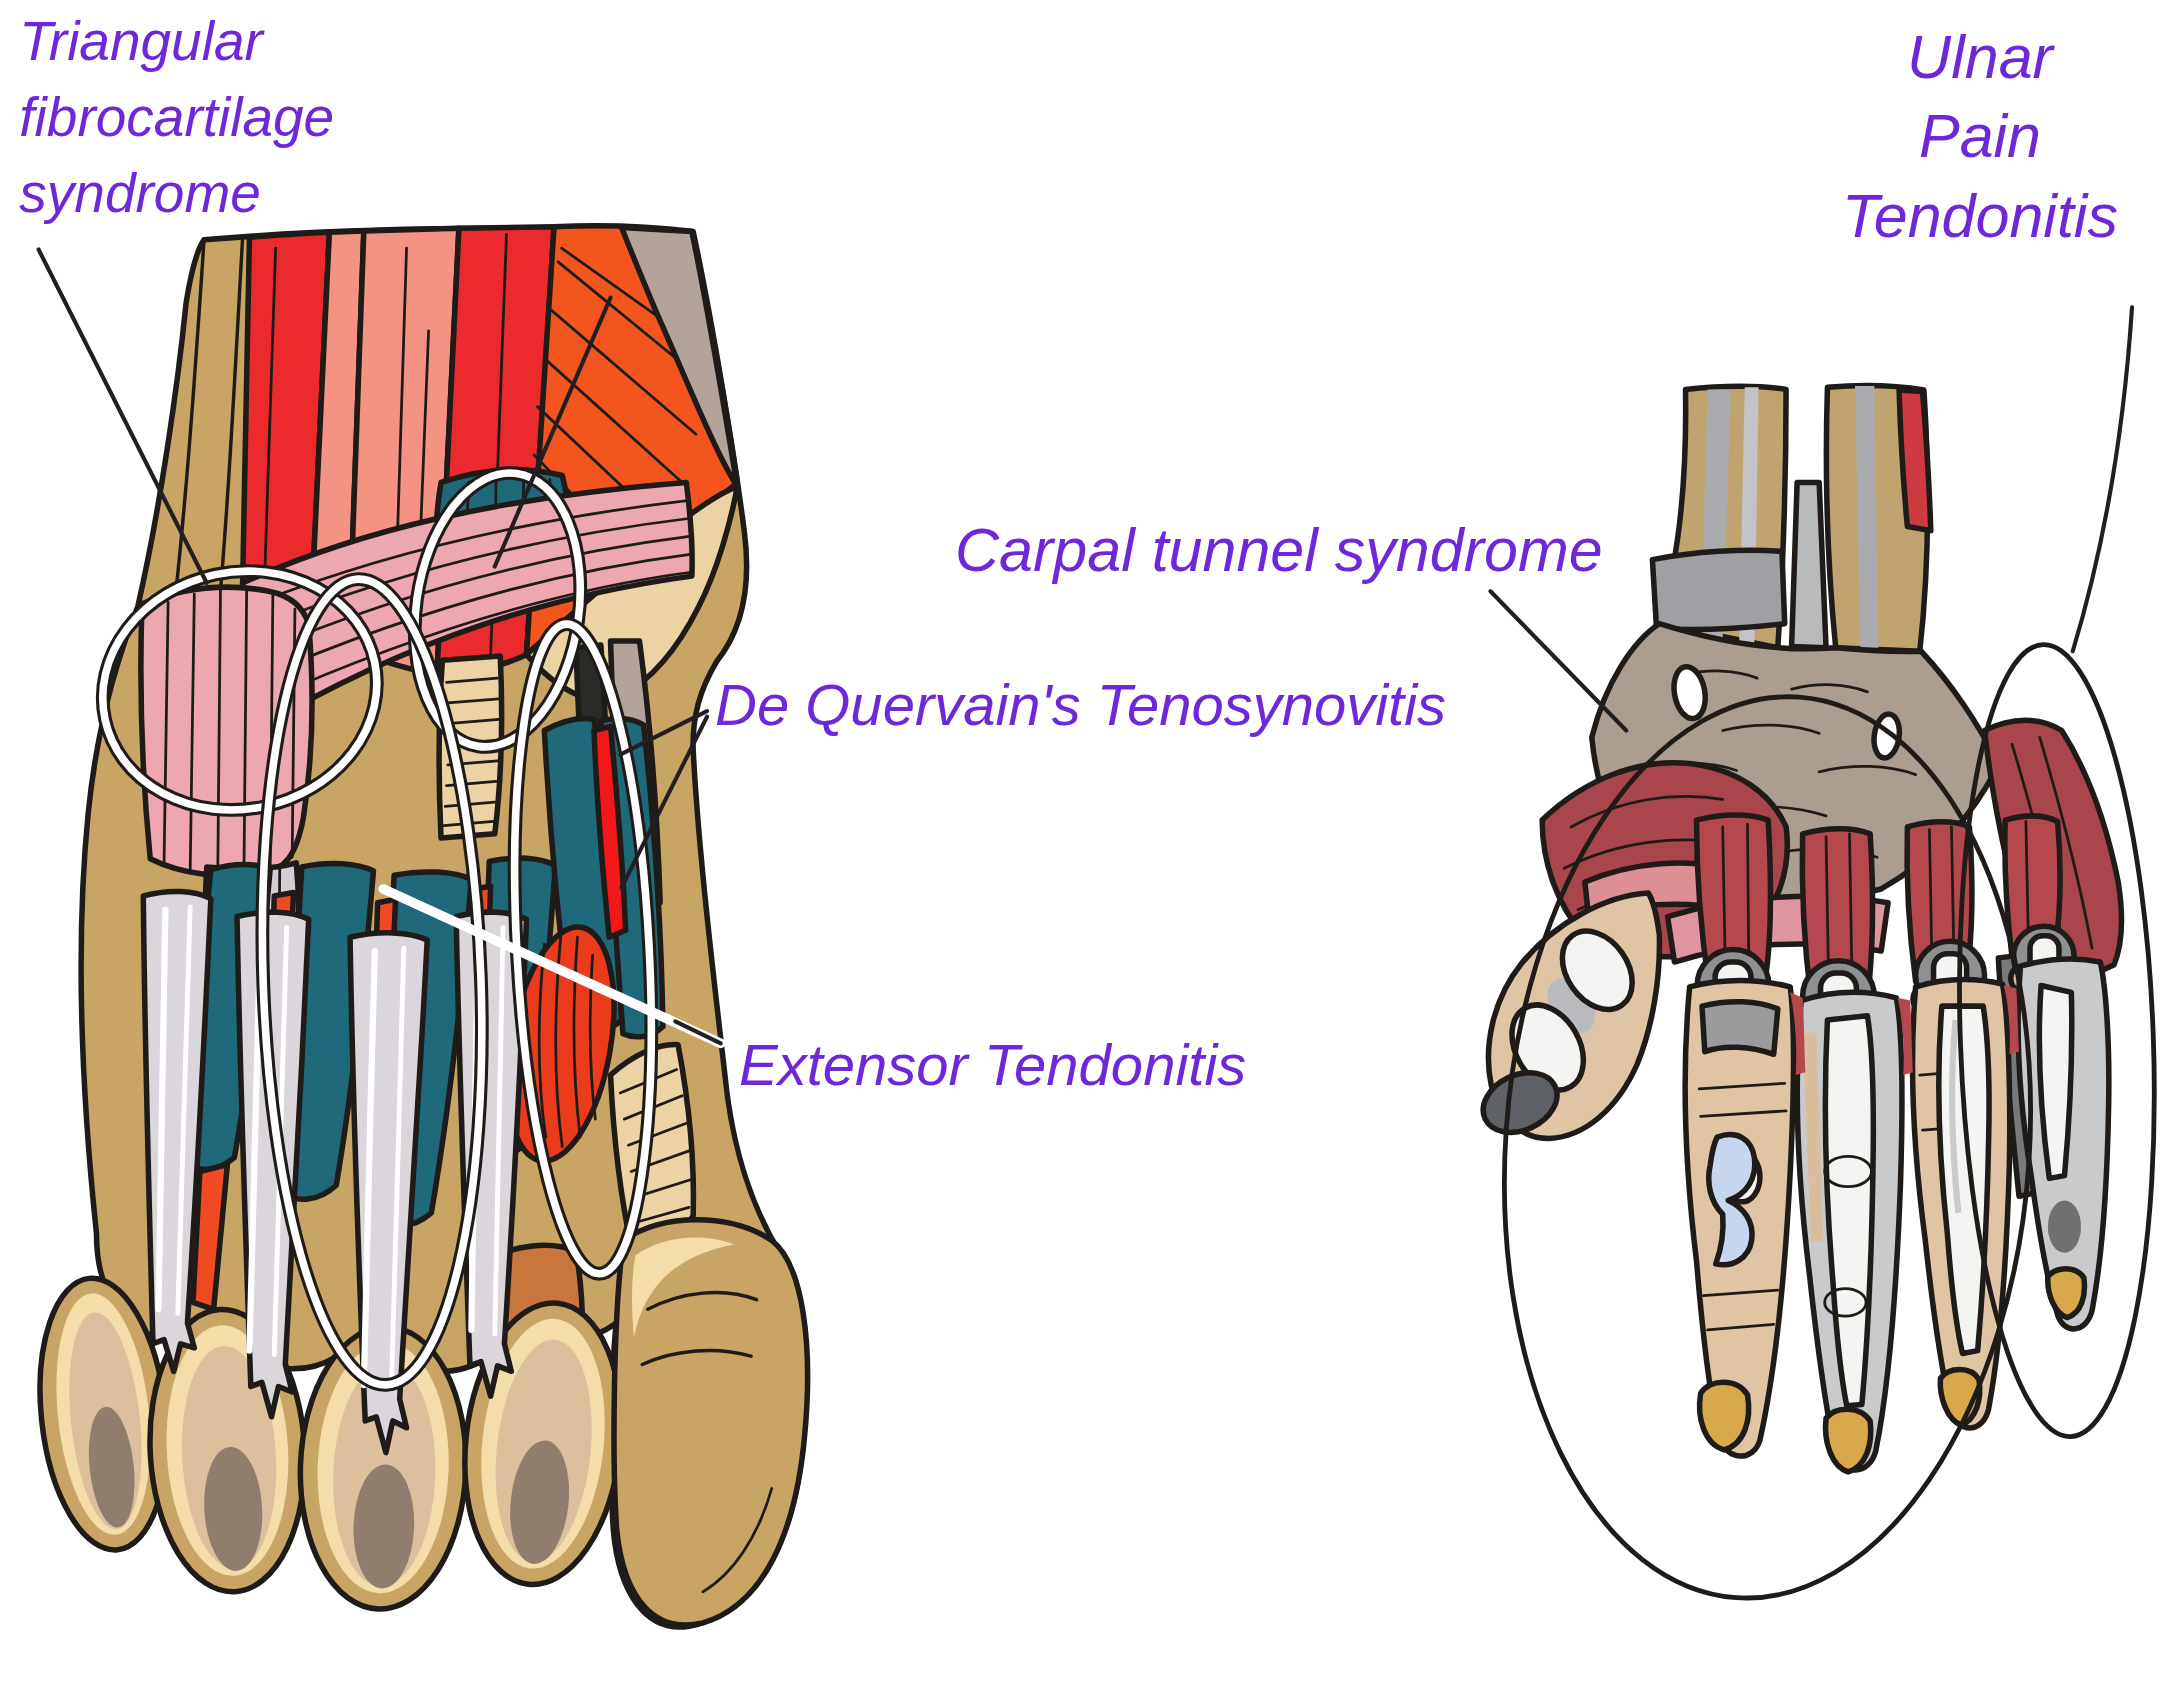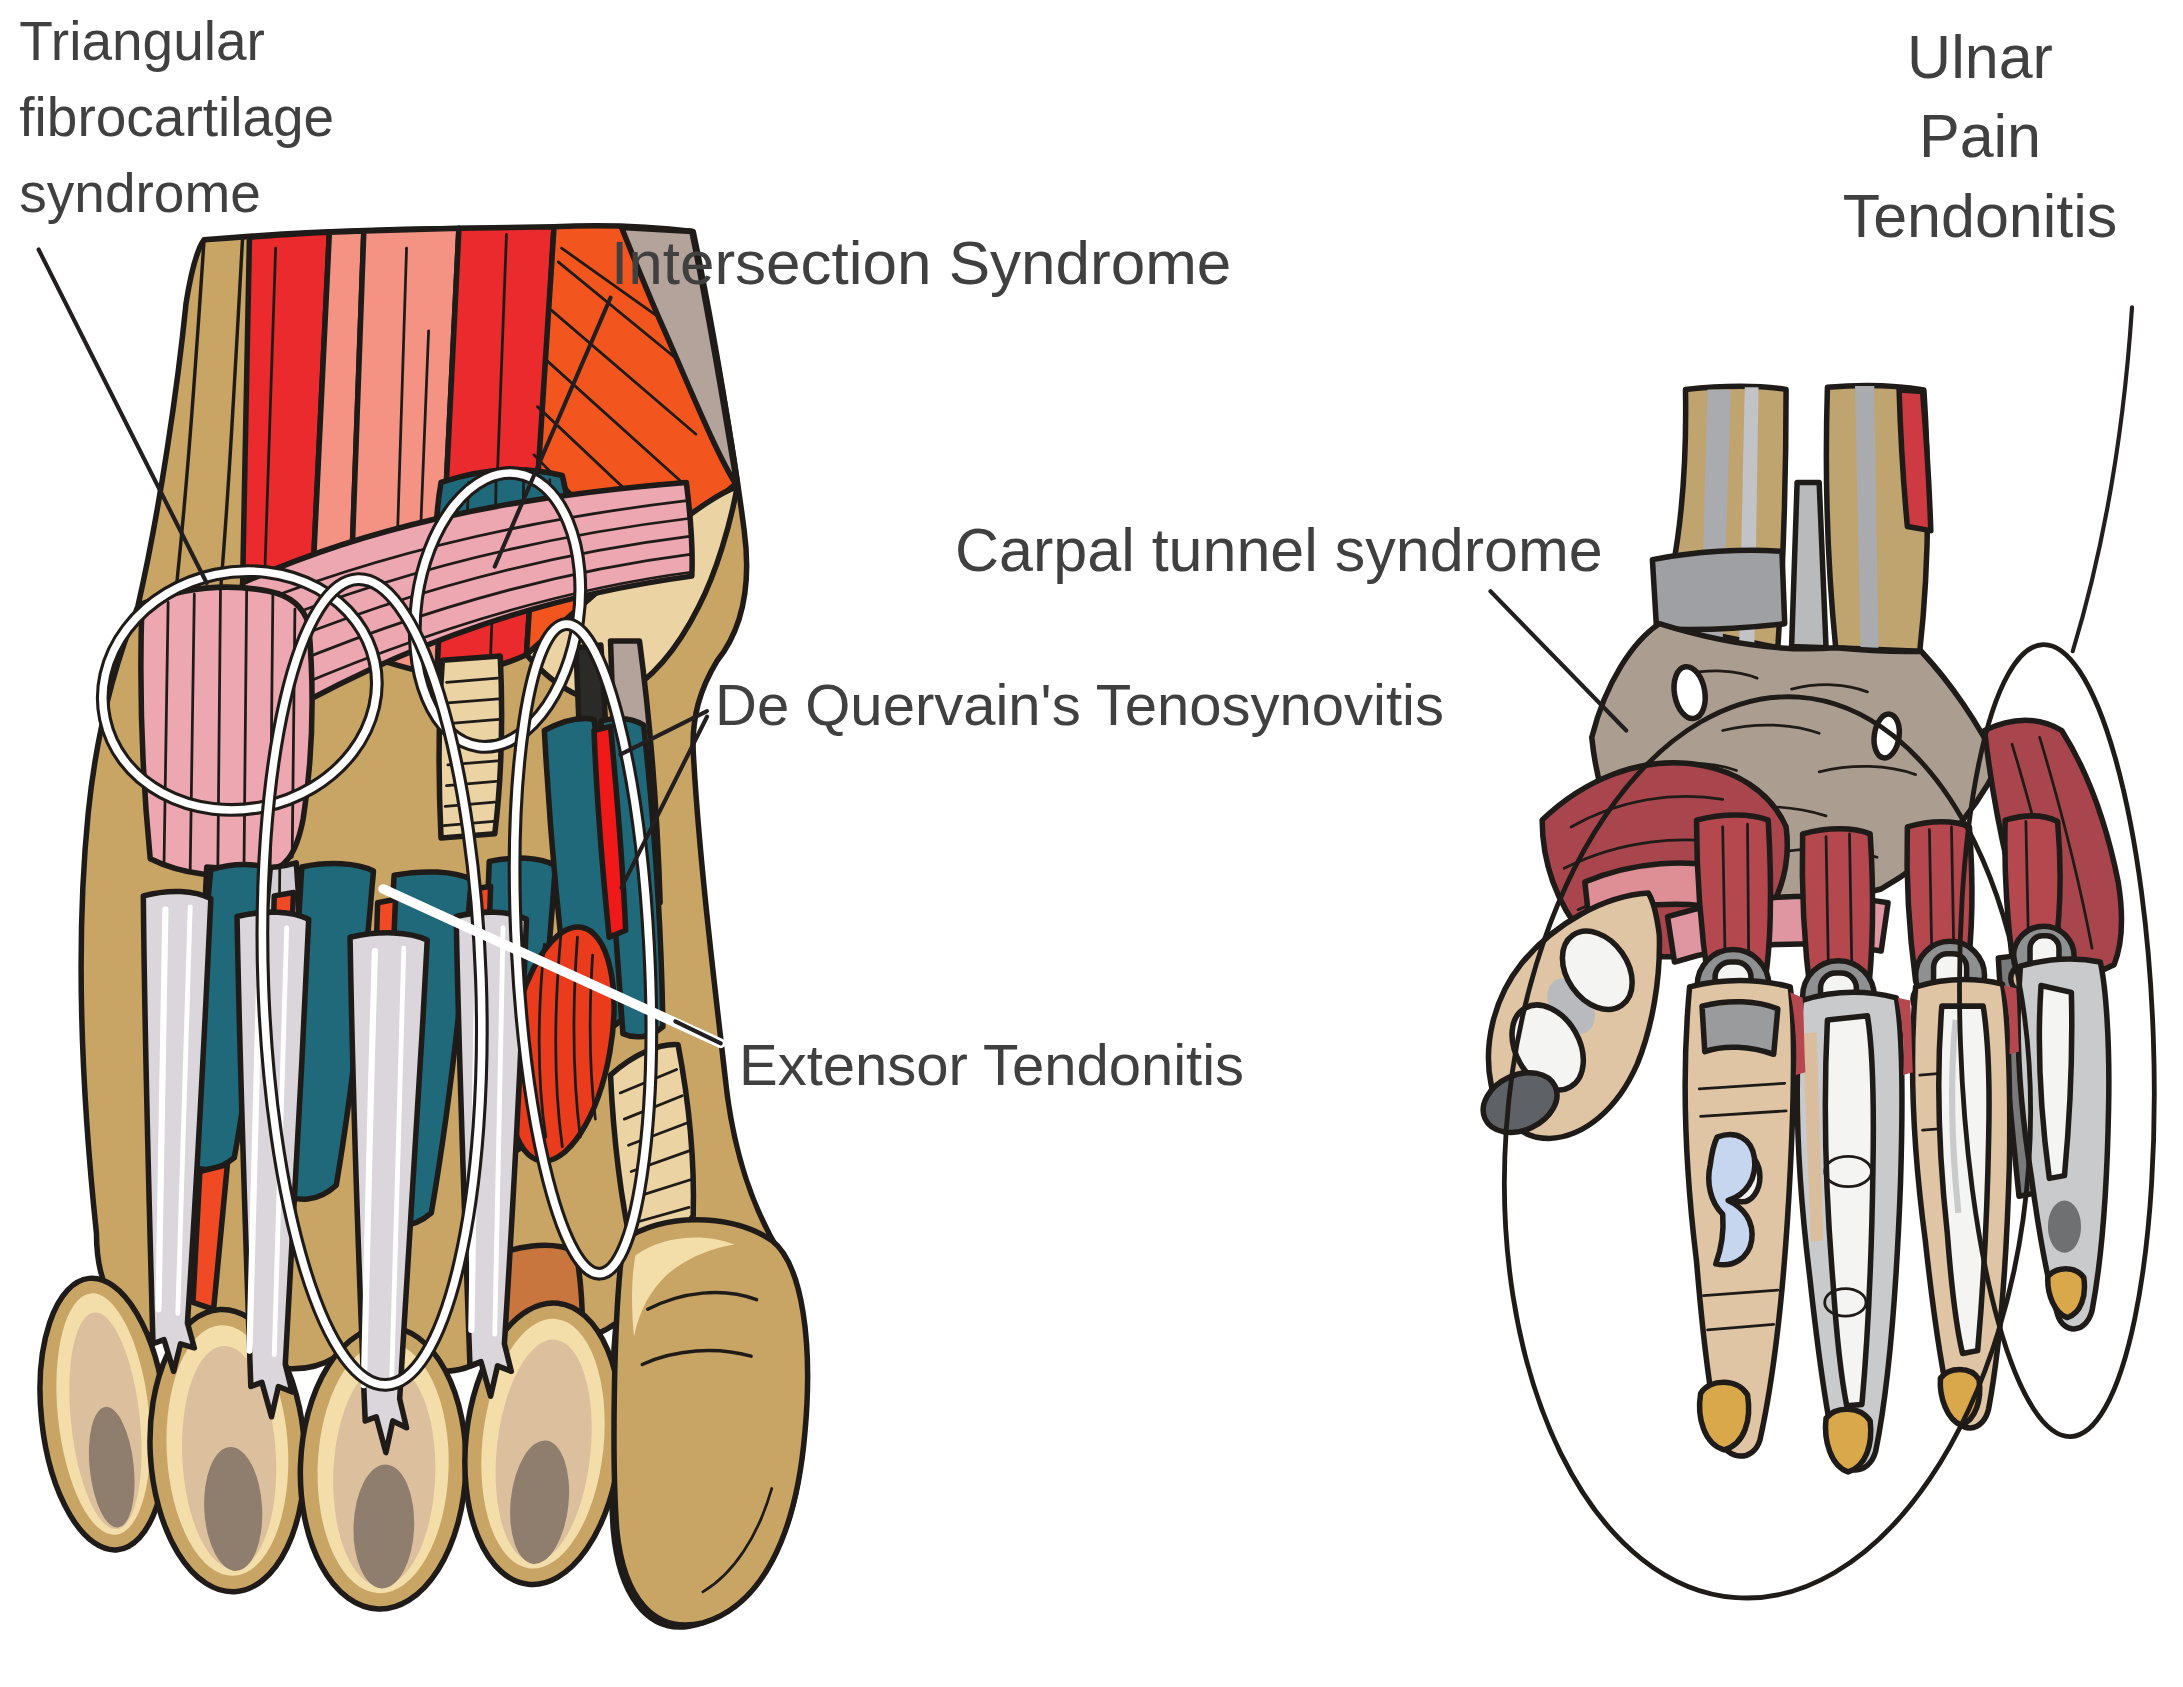--- a/index.html
+++ b/index.html
@@ -1,19 +1,19 @@
 <!DOCTYPE html>
 <html style="font-size:11px"><head>
 <meta charset="utf-8">
 <style>
   html,body{margin:0;padding:0;background:#ffffff;width:2183px;height:1687px;overflow:hidden;}
   #stage{position:relative;width:2183px;height:1687px;background:#ffffff;
          font-family:"Liberation Sans",sans-serif;color:#231F20;}
   #art{position:absolute;left:0;top:0;width:2183px;height:1687px;}
-  .lbl{position:absolute;white-space:nowrap;color:#404040;}
+  .lbl{position:absolute;white-space:nowrap;color:#6d28d9;font-style:italic;}
   .lbl-multi{white-space:normal;}
   #lbl-tfc{left:19.3px;top:4.1px;font-size:55px;line-height:1.38;}
   #lbl-intersection{left:611px;top:227px;font-size:62px;}
   #lbl-carpal{left:955px;top:515px;font-size:61px;}
   #lbl-dequervain{left:715px;top:671px;font-size:58px;}
   #lbl-extensor{left:739px;top:1031px;font-size:58px;}
   #lbl-ulnar{left:1792px;top:18px;width:376px;text-align:center;font-size:61px;line-height:1.3;}
   #lbl-title{left:784px;top:1308px;width:758px;text-align:center;font-size:57px;
              font-weight:bold;line-height:1.46;}
   svg *{vector-effect:none;}
@@ -321,21 +321,20 @@
   </g>
   <path class="wht" stroke-width="14" d="M556,1290 L1046,1514" fill="none"></path>
   <path fill="none" stroke="#231F20" stroke-width="6" stroke-linecap="round" d="M980,1482 L1046,1514"></path>
 </svg>
 
   <div id="lbl-tfc" class="lbl lbl-multi">
     <div>Triangular</div>
     <div>fibrocartilage</div>
     <div>syndrome</div>
   </div>
-  <div id="lbl-intersection" class="lbl">Intersection Syndrome</div>
   <div id="lbl-carpal" class="lbl">Carpal tunnel syndrome</div>
   <div id="lbl-ulnar" class="lbl lbl-multi">
     <div>Ulnar</div>
     <div>Pain</div>
     <div>Tendonitis</div>
   </div>
   <div id="lbl-extensor" class="lbl">Extensor Tendonitis</div>
   <div id="lbl-dequervain" class="lbl">De Quervain's Tenosynovitis</div>
 </div>
 

